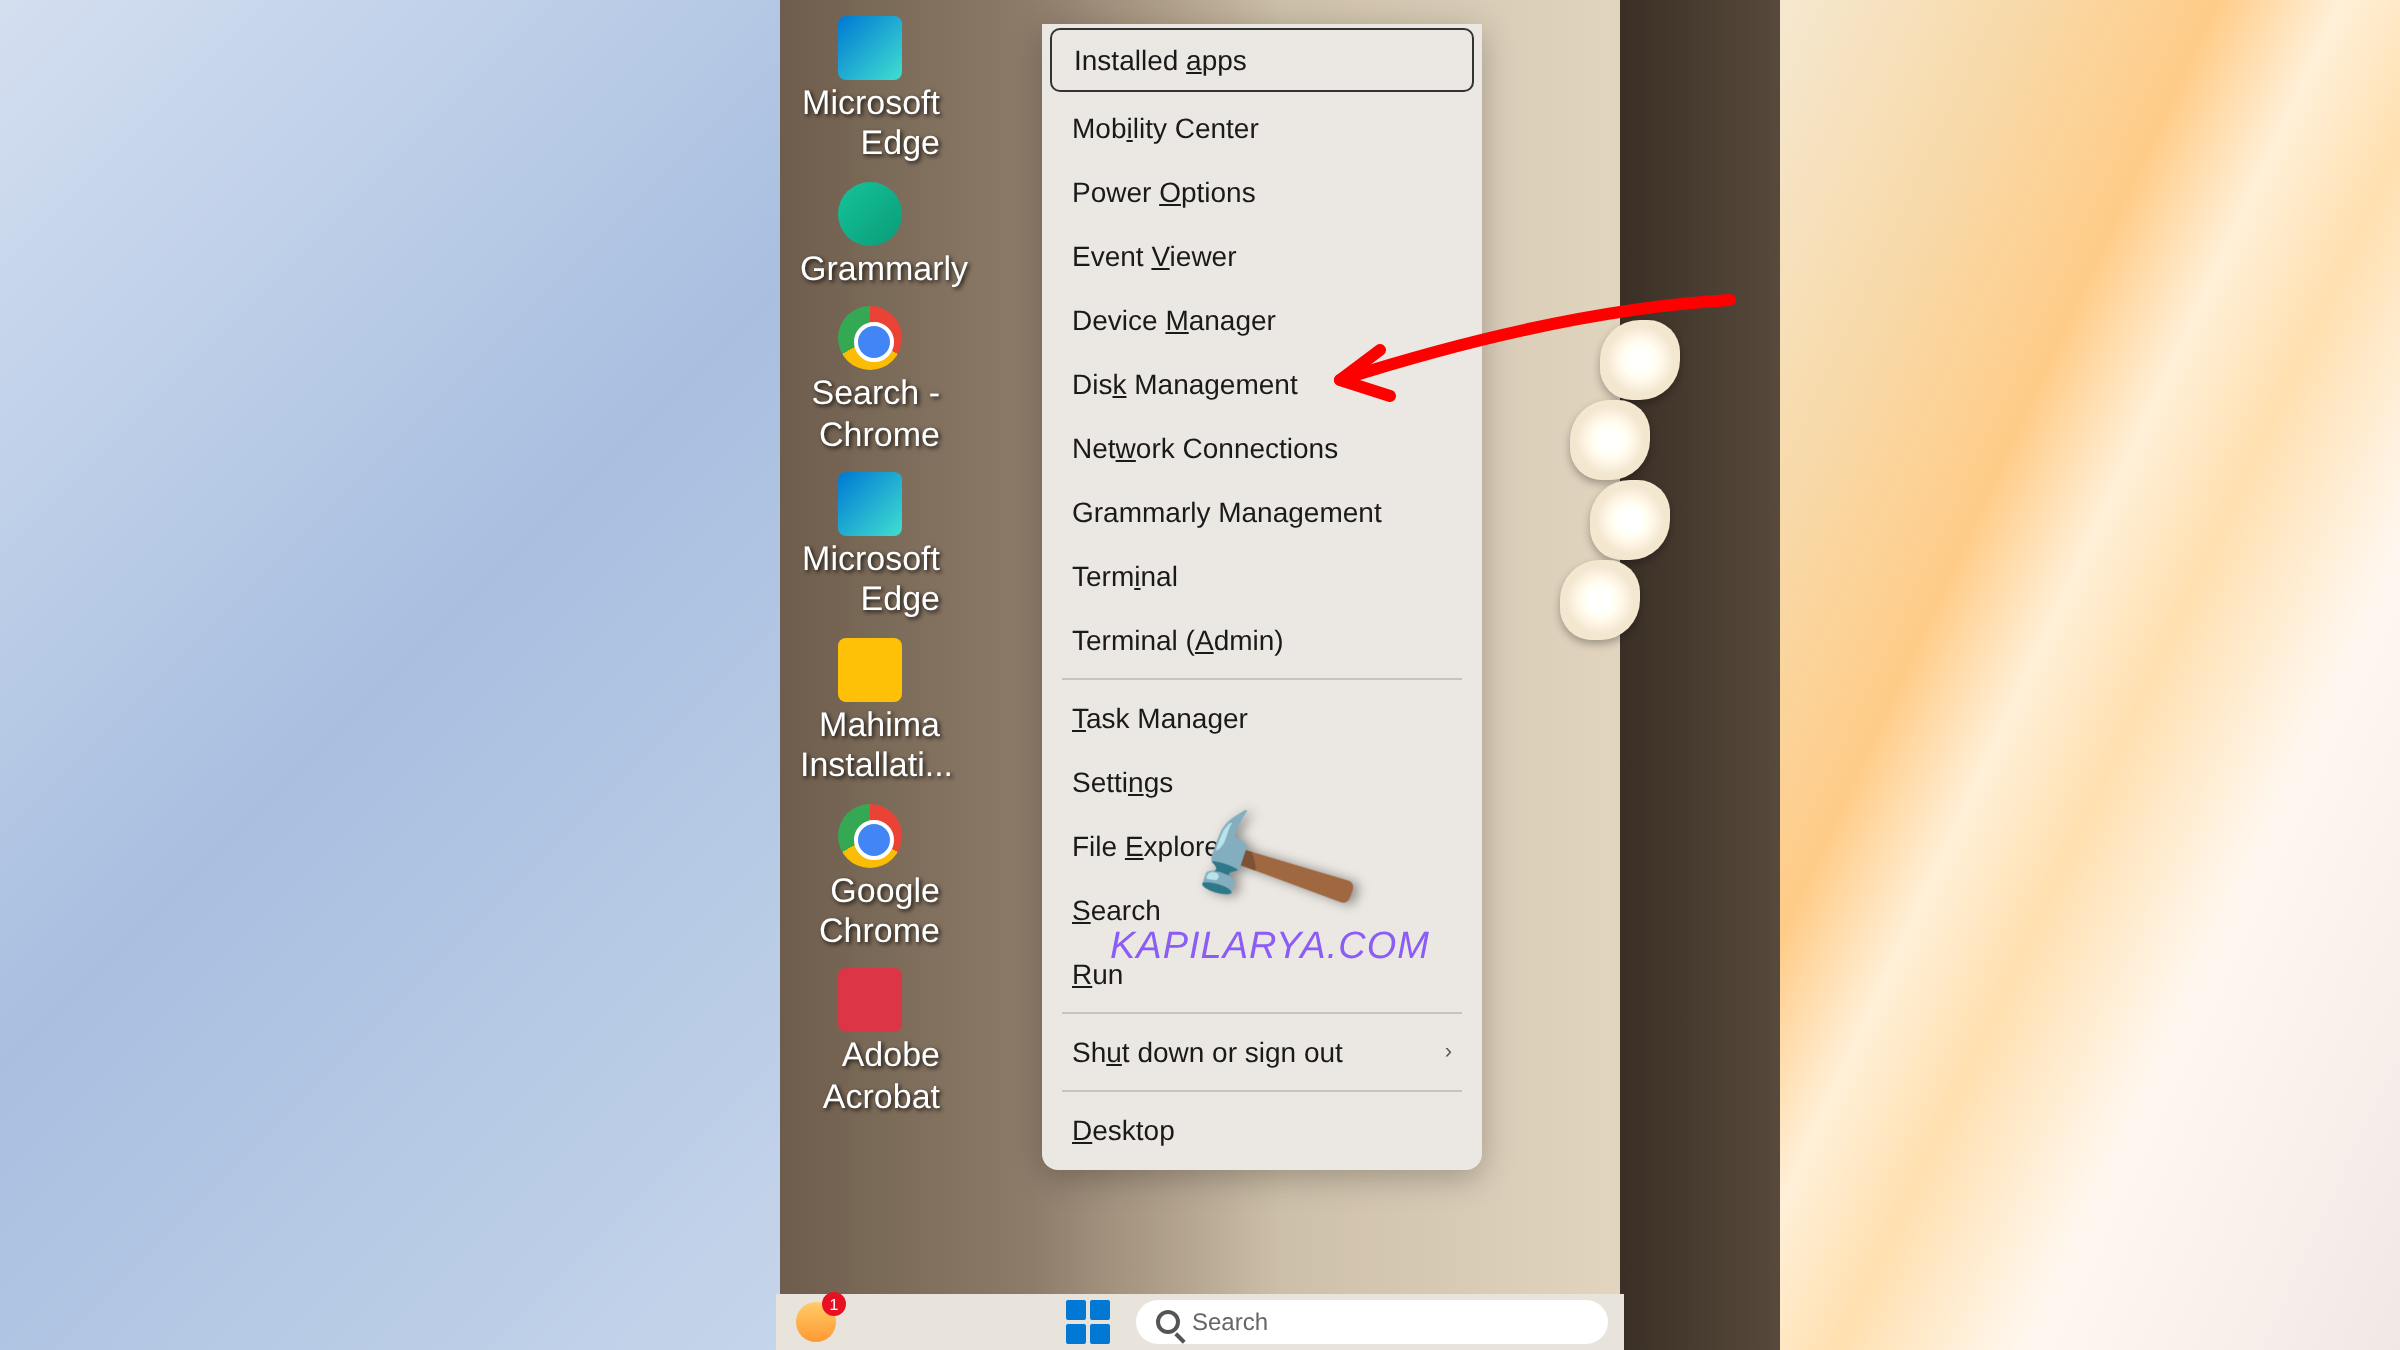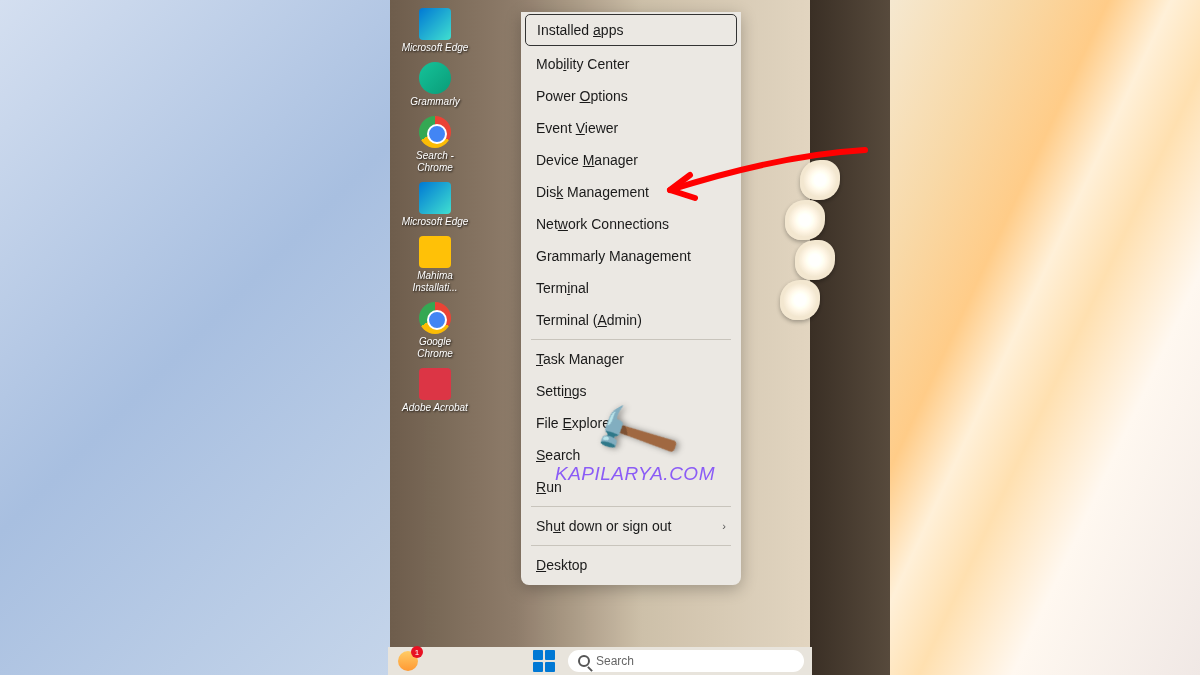--- a/index.html
+++ b/index.html
@@ -76,27 +76,26 @@
       border-radius: 4px;
       margin-bottom: 2px;
     }
     .icon-edge { background: linear-gradient(135deg, #0078d4, #40e0d0); }
     .icon-grammarly { background: linear-gradient(135deg, #15c39a, #0a9c78); border-radius: 50%; }
     .icon-chrome { background: conic-gradient(#ea4335 0deg 120deg, #fbbc05 120deg 240deg, #34a853 240deg 360deg); border-radius: 50%; position: relative; }
     .icon-chrome::after { content: ''; position: absolute; top: 25%; left: 25%; width: 50%; height: 50%; background: #4285f4; border-radius: 50%; border: 2px solid #fff; }
     .icon-norton { background: #ffc107; border-radius: 4px; }
     .icon-acrobat { background: #dc3545; border-radius: 4px; }
     .desktop-icon-label {
-      font-size: 10px;
+      font-size: 17px;
       color: #fff;
-      text-align: center;
+      text-align: right;
       text-shadow: 1px 1px 2px rgba(0,0,0,0.8);
       line-height: 1.2;
       max-width: 70px;
-      font-style: italic;
     }
     .context-menu {
       position: absolute;
       left: 492px;
       top: 12px;
       width: 220px;
       background: #ebe8e3;
       border-radius: 0 0 8px 8px;
       box-shadow: 0 4px 16px rgba(0,0,0,0.25);
       padding-bottom: 4px;

